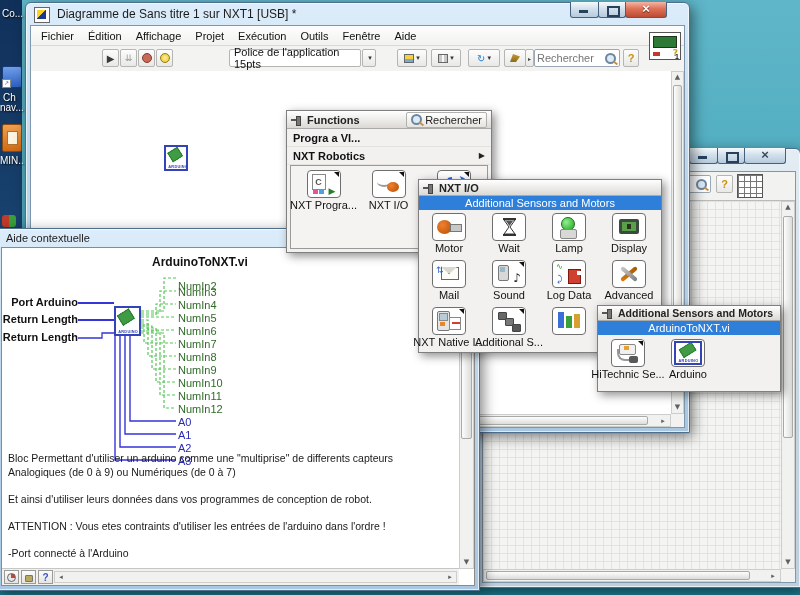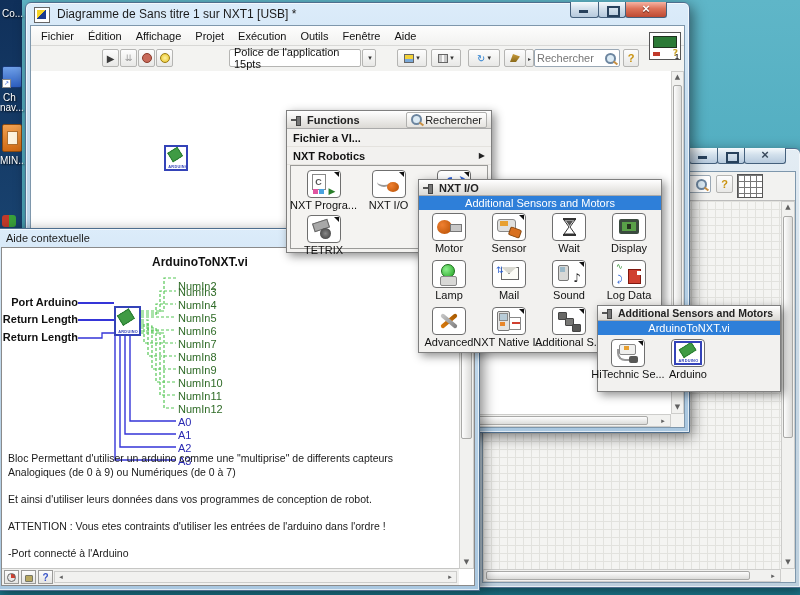--- a/index.html
+++ b/index.html
@@ -340,21 +340,21 @@
   <div class="palette" style="left:286px;top:110px;width:204px;height:141px;z-index:40;">
     <div class="ptitle">
       <span class="pin-icon"></span>
       <span>Functions</span>
       <span style="margin-left:auto;display:flex;align-items:center;gap:3px;border:1px solid #b0b0ae;background:linear-gradient(#fff,#e6e4e0);padding:1px 4px;border-radius:2px;font-weight:normal;">
         <span class="mag"></span>
         <span>Rechercher</span>
       </span>
     </div>
     <div class="prow">
-      <span>Fichier a VI...</span>
+      <span>Progra a VI...</span>
     </div>
     <div class="prow">
       <span>NXT Robotics</span>
       <span class="chev-right">▶</span>
     </div>
     <div class="abs" style="left:3px;right:3px;top:54px;bottom:3px;border:1px solid #9a9a98;background:#f4f3f1;">
       <div class="pgrid" style="grid-template-columns:repeat(3,65px);grid-auto-rows:45px;padding-top:4px;">
         <div class="cell">
           <div class="ibox sub">
             <span class="ic" style="left:4px;top:3px;width:12px;height:14px;background:#fff;border:1px solid #888;font-size:9px;font-weight:bold;color:#555;text-align:center;line-height:14px;">C</span>
@@ -370,78 +370,63 @@
             <span class="ic" style="left:14px;top:11px;width:12px;height:10px;border-radius:50%;background:radial-gradient(circle at 35% 35%,#f08030,#b34d00);"></span>
           </div>
           <span class="ilabel">NXT I/O</span>
         </div>
         <div class="cell">
           <div class="ibox sub">
             <span class="ic" style="left:6px;top:7px;width:16px;height:12px;border:2px solid #2f62d6;border-radius:50%;border-top-color:transparent;border-right-color:transparent;transform:rotate(40deg);"></span>
             <span class="ic glyph" style="right:4px;top:3px;font-size:8px;color:#2f62d6;">➤</span>
           </div>
         </div>
-        <div class="cell">
-          <div class="ibox sub">
-            <span class="ic" style="left:5px;top:5px;width:14px;height:7px;background:#a8a8a8;border:1px solid #666;transform:rotate(-18deg);"></span>
-            <span class="ic" style="left:12px;top:12px;width:11px;height:11px;border-radius:50%;background:radial-gradient(#888,#333);"></span>
-          </div>
-          <span class="ilabel">TETRIX</span>
-        </div>
       </div>
     </div>
   </div>
 
   <div class="palette" style="left:418px;top:179px;width:242px;height:172px;z-index:50;">
     <div class="ptitle" style="height:15px;">
       <span class="pin-icon"></span>
       <span>NXT I/O</span>
     </div>
     <div class="banner">Additional Sensors and Motors</div>
     <div class="pgrid" style="grid-template-columns:repeat(4,60px);grid-auto-rows:47px;padding-top:3px;">
       <div class="cell">
         <div class="ibox">
           <span class="ic" style="left:4px;top:6px;width:15px;height:14px;border-radius:50%;background:radial-gradient(circle at 35% 35%,#f08030,#bida 0,#b34d00);background:radial-gradient(circle at 35% 35%,#f08030,#b34d00);"></span>
           <span class="ic" style="left:17px;top:10px;width:10px;height:6px;background:#c8c8c8;border:1px solid #777;"></span>
         </div>
         <span class="ilabel">Motor</span>
-      </div>
-      <div class="cell">
-        <div class="ibox sub">
-          <span class="ic" style="left:4px;top:5px;width:17px;height:11px;background:#e0e0de;border:1px solid #888;border-radius:3px;"></span>
-          <span class="ic" style="left:7px;top:7px;width:8px;height:5px;background:#e8a030;"></span>
-          <span class="ic" style="left:16px;top:14px;width:10px;height:7px;background:#d87020;border:1px solid #8a4a10;border-radius:2px;transform:rotate(20deg);"></span>
-        </div>
-        <span class="ilabel">Sensor</span>
       </div>
       <div class="cell">
         <div class="ibox">
           <svg class="ic" style="left:10px;top:4px;" width="13" height="18" viewBox="0 0 13 18">
             <rect x="0" y="0" width="13" height="2" fill="#333"></rect>
               <rect x="0" y="16" width="13" height="2" fill="#333"></rect>
             <path d="M1 2 H12 L7 9 L12 16 H1 L6 9 Z" fill="none" stroke="#333"></path>
             <path d="M3 3 H10 L6.5 8 Z" fill="#555"></path>
           </svg>
         </div>
         <span class="ilabel">Wait</span>
       </div>
       <div class="cell">
         <div class="ibox">
+          <span class="ic" style="left:8px;top:3px;width:12px;height:12px;border-radius:50%;background:radial-gradient(circle at 35% 35%,#8ef08e,#1fa01f);border:1px solid #187018;"></span>
+          <span class="ic" style="left:7px;top:15px;width:15px;height:8px;background:#d8d8d6;border:1px solid #888;border-radius:2px;"></span>
+        </div>
+        <span class="ilabel">Lamp</span>
+      </div>
+      <div class="cell">
+        <div class="ibox">
           <span class="ic" style="left:6px;top:5px;width:20px;height:15px;background:#3a4a3e;border-radius:2px;"></span>
           <span class="ic" style="left:9px;top:8px;width:14px;height:9px;background:#59a048;"></span>
           <span class="ic" style="left:14px;top:10px;width:4px;height:5px;background:#26331f;"></span>
         </div>
         <span class="ilabel">Display</span>
-      </div>
-      <div class="cell">
-        <div class="ibox">
-          <span class="ic" style="left:8px;top:3px;width:12px;height:12px;border-radius:50%;background:radial-gradient(circle at 35% 35%,#8ef08e,#1fa01f);border:1px solid #187018;"></span>
-          <span class="ic" style="left:7px;top:15px;width:15px;height:8px;background:#d8d8d6;border:1px solid #888;border-radius:2px;"></span>
-        </div>
-        <span class="ilabel">Lamp</span>
       </div>
       <div class="cell">
         <div class="ibox">
           <span class="ic" style="left:8px;top:6px;width:16px;height:11px;background:#fdfdf8;border:1px solid #666;"></span>
           <span class="ic" style="left:8px;top:6px;width:16px;height:6px;clip-path:polygon(0 0,50% 100%,100% 0);background:#d8d8d0;border-bottom:1px solid #666;"></span>
           <span class="ic glyph" style="left:3px;top:4px;font-size:9px;color:#2a5fd0;">⇅</span>
         </div>
         <span class="ilabel">Mail</span>
       </div>
       <div class="cell">

